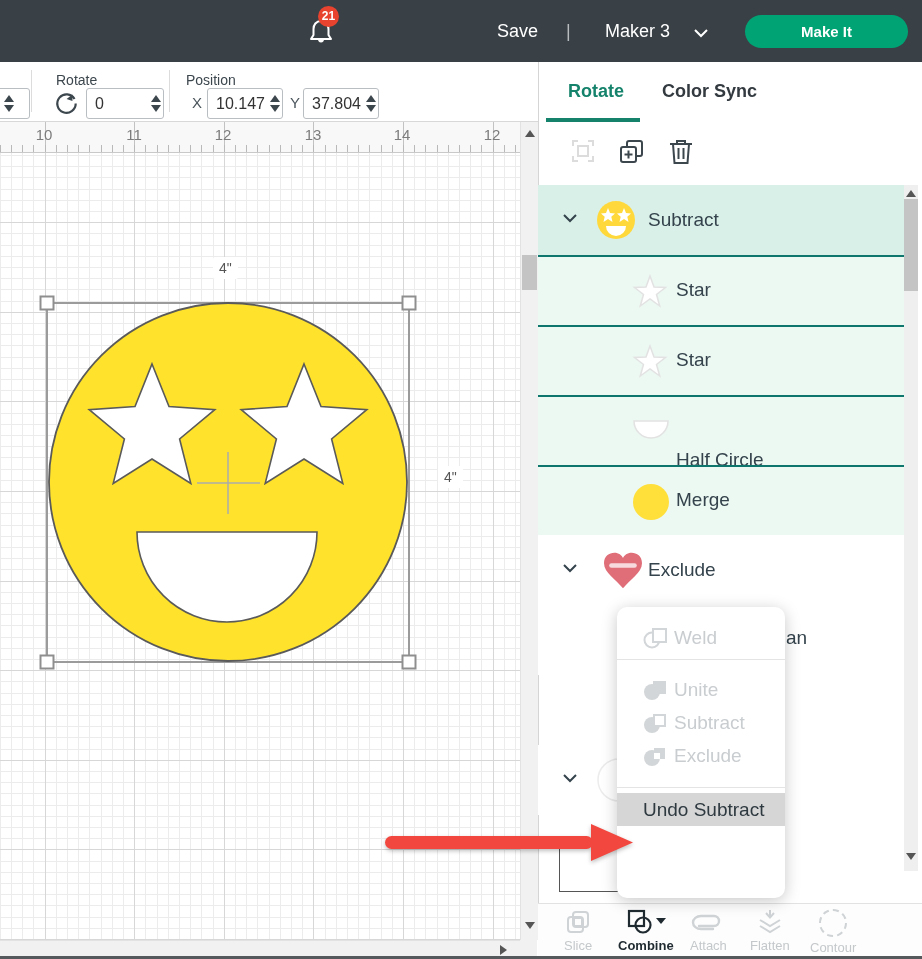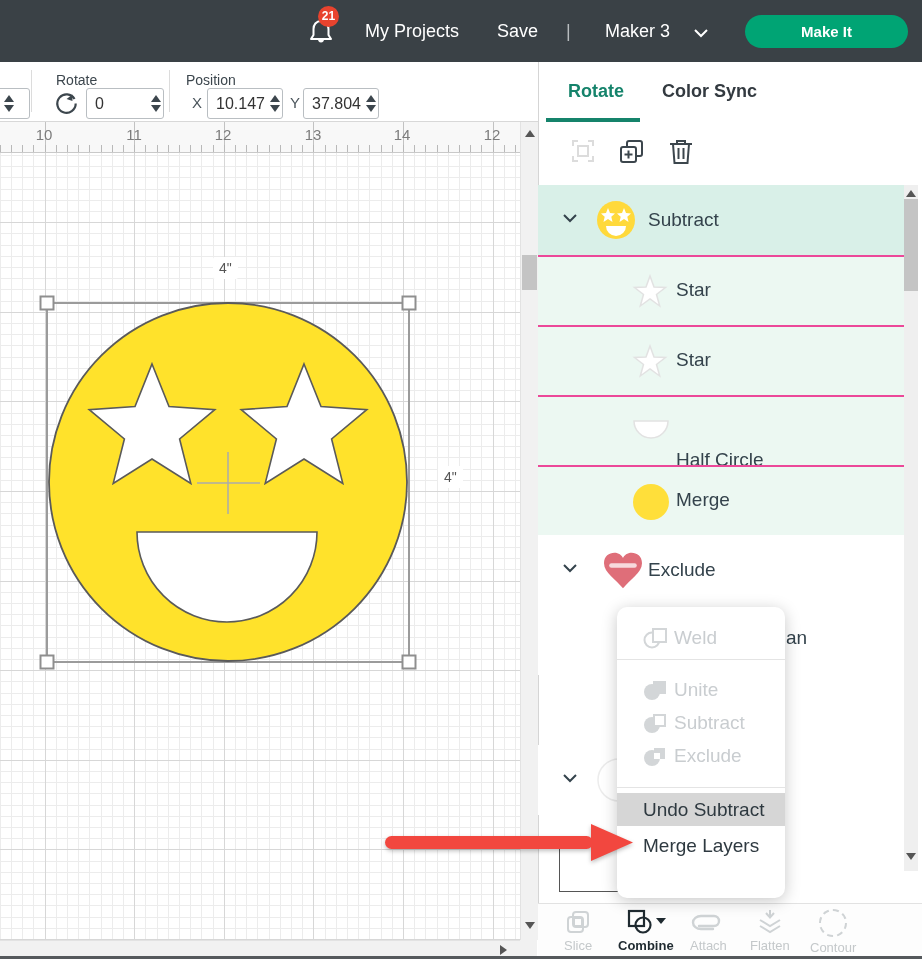--- a/index.html
+++ b/index.html
@@ -58,21 +58,21 @@
   
   .panel{left:538px;top:62px;width:384px;height:897px;background:#fff;border-left:1px solid #d5d5d5;}
   .tab{font-size:18px;font-weight:bold;line-height:59px;cursor:pointer;}
   .tab-active{color:#15836B;}
   .tab-inactive{color:#333A40;}
   .tab-underline{left:546px;top:118px;width:94px;height:4px;background:#15836B;z-index:2;}
   .panel-icon{cursor:pointer;}
 
   .layer-row{left:538px;width:366px;height:70px;}
   .row-mint-dark{background:#D9F0E8;}
-  .row-mint{background:#ECF8F2;border-top:2px solid #ec4899;}
+  .row-mint{background:#ECF8F2;border-top:2px solid #0f766e;}
   .layer-name{font-size:19px;color:#34434C;}
   .chev{position:absolute;left:24px;top:28px;}
 
   
   .popup{left:617px;top:607px;width:168px;height:291px;background:#fff;border-radius:10px;
          box-shadow:0 3px 16px rgba(0,0,0,0.22);z-index:20;}
   .menu-item{display:flex;align-items:center;height:33px;padding-left:26px;gap:5px;}
   .menu-label{font-size:19px;}
   .menu-disabled{color:#C9CDD0;}
   .menu-enabled{color:#2E3940;}
@@ -91,21 +91,20 @@
 </style>
 </head>
 <body>
 
 <div class="abs header">
   <svg class="abs" style="left:308px;top:18px;" width="26" height="28" viewBox="0 0 26 28">
     <path d="M13 3 C8 3 5.5 7 5.5 11 L5.5 17 L3 21 L23 21 L20.5 17 L20.5 11 C20.5 7 18 3 13 3 Z" fill="none" stroke="#fff" stroke-width="2" stroke-linejoin="round"></path>
     <path d="M10 21 a3 3.4 0 0 0 6 0" fill="#fff"></path>
   </svg>
   <div class="abs bell-badge">21</div>
-  <div class="abs hdr-text" style="left:365px;top:0;">My Projects</div>
   <div class="abs hdr-text" style="left:497px;top:0;">Save</div>
   <div class="abs hdr-divider" style="left:566px;top:0;">|</div>
   <div class="abs hdr-text" style="left:605px;top:0;">Maker 3</div>
   <svg class="abs" style="left:693px;top:28px;" width="16" height="10" viewBox="0 0 16 10">
     <polyline points="2,2 8,8 14,2" fill="none" stroke="#fff" stroke-width="2"></polyline>
   </svg>
   <button class="abs make-it">Make It</button>
 </div>
 
 <div class="abs edit-toolbar">
@@ -336,23 +335,20 @@
       <circle cx="9" cy="14" r="8" fill="#d3d6d8"></circle>
       <rect x="11" y="4" width="11" height="11" fill="#d3d6d8"></rect>
       <rect x="11" y="9" width="6" height="6" fill="#fff"></rect>
     </svg>
     <span class="menu-label menu-disabled">Exclude</span>
   </div>
   <div class="menu-sep" style="margin-top:15px;"></div>
   <div class="menu-item menu-highlight" style="margin-top:5px;">
     <span class="menu-label menu-enabled">Undo Subtract</span>
   </div>
-  <div class="menu-item" style="margin-top:3px;">
-    <span class="menu-label menu-enabled">Merge Layers</span>
-  </div>
 </div>
 
 <svg class="abs arrow-svg" width="262" height="48" viewBox="0 0 262 48">
   <rect x="7" y="17" width="208" height="13" rx="6.5" fill="#F2473F"></rect>
   <polygon points="213,5 255,23.5 213,42" fill="#F2473F"></polygon>
 </svg>
 
 <div class="abs btoolbar">
   <div class="btool-item" style="left:26px;">
     <svg width="26" height="26" viewBox="0 0 26 26">

